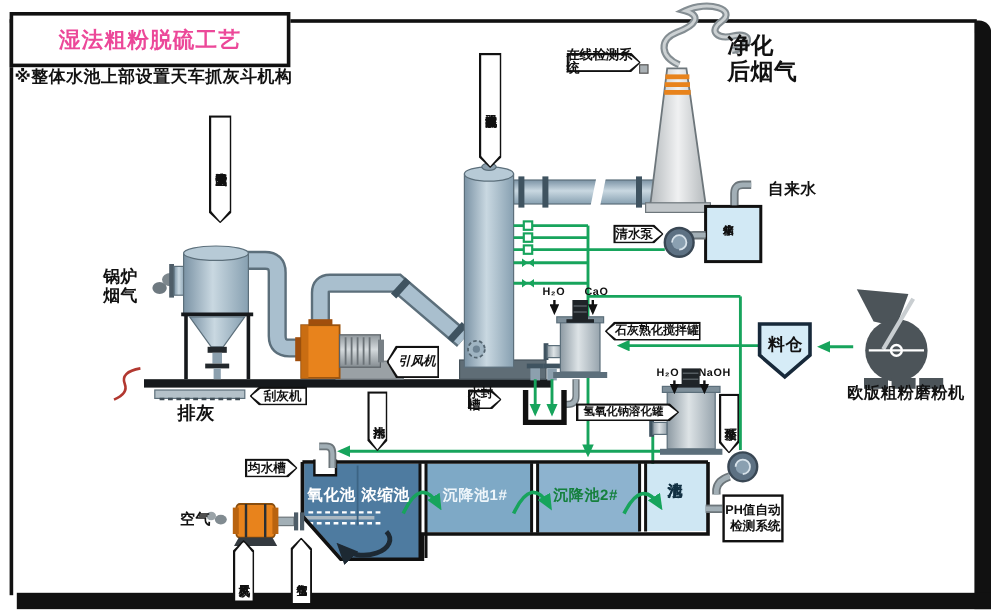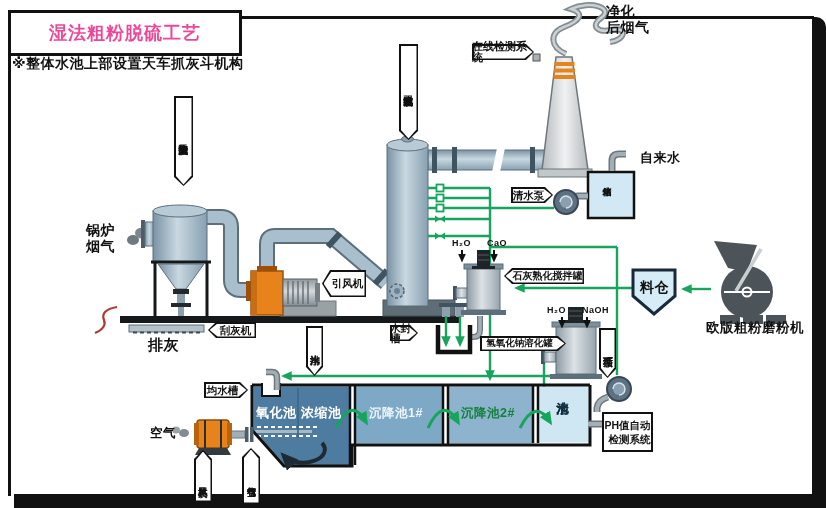--- a/index.html
+++ b/index.html
@@ -328,31 +328,31 @@
     <div class="plabel dir-right" style="left: 511px; top: 187px; width: 42px; height: 16px; font-size: 10.5px;">
       <div class="pl-b"></div>
       <div class="pl-f"></div>
       <div class="pl-t">清水泵</div>
     </div>
     <div class="plabel dir-left" style="left: 504px; top: 268px; width: 80px; height: 16px; font-size: 10px;">
       <div class="pl-b"></div>
       <div class="pl-f"></div>
       <div class="pl-t">石灰熟化搅拌罐</div>
     </div>
-    <div class="plabel dir-right" style="left: 480px; top: 336px; width: 86px; height: 15px; font-size: 9.5px; font-family: Liberation Serif, serif;">
+    <div class="plabel dir-right" style="left: 480px; top: 336px; width: 86px; height: 15px; font-size: 9.5px;">
       <div class="pl-b"></div>
       <div class="pl-f"></div>
       <div class="pl-t">氢氧化钠溶化罐</div>
     </div>
     <div class="plabel dir-right" style="left: 390px; top: 325px; width: 28px; height: 16px; font-size: 10.5px;">
       <div class="pl-b"></div>
       <div class="pl-f"></div>
       <div class="pl-t">水封槽</div>
     </div>
-    <div class="plabel dir-left" style="left: 322px; top: 270px; width: 44px; height: 27px; font-size: 10.5px;">
+    <div class="plabel dir-left" style="left: 322px; top: 288px; width: 44px; height: 27px; font-size: 10.5px; font-style: italic;">
       <div class="pl-b"></div>
       <div class="pl-f"></div>
       <div class="pl-t">引风机</div>
     </div>
     <div class="plabel dir-left" style="left: 208px; top: 322px; width: 48px; height: 16px; font-size: 10.5px;">
       <div class="pl-b"></div>
       <div class="pl-f"></div>
       <div class="pl-t">刮灰机</div>
     </div>
     <div class="plabel dir-down vert" style="left: 306px; top: 326px; width: 17px; height: 50px; font-size: 10px;">
@@ -376,21 +376,21 @@
       <div class="pl-t">罗茨风机</div>
     </div>
     <div class="plabel dir-up vert" style="left: 242px; top: 448px; width: 18px; height: 56px; font-size: 9px;">
       <div class="pl-b"></div>
       <div class="pl-f"></div>
       <div class="pl-t">空气布气管</div>
     </div>
     <div class="txt" style="left: 86px; top: 222px; font-size: 14px;">锅炉
 烟气</div>
     <div class="txt" style="left: 148px; top: 336px; font-size: 15px;">排灰</div>
-    <div class="txt" style="left: 606px; top: 4px; font-size: 14px; font-family: Liberation Serif, serif;">净化
+    <div class="txt" style="left: 606px; top: 28px; font-size: 19px; font-family: Liberation Serif, serif;">净化
 后烟气</div>
     <div class="txt" style="left: 640px; top: 151px; font-size: 13px;">自来水</div>
     <div class="txt vert" style="left: 602px; top: 180px; font-size: 9px;">储水箱</div>
     <div class="txt" style="left: 640px; top: 279px; font-size: 14px;">料仓</div>
     <div class="txt" style="left: 706px; top: 320px; font-size: 13.5px;">欧版粗粉磨粉机</div>
     <div class="txt" style="left: 452px; top: 238px; font-size: 9px;">H₂O</div>
     <div class="txt" style="left: 487px; top: 238px; font-size: 9px;">CaO</div>
     <div class="txt" style="left: 547px; top: 305px; font-size: 9px;">H₂O</div>
     <div class="txt" style="left: 582px; top: 305px; font-size: 9px;">NaOH</div>
     <div class="txt" style="left: 150px; top: 426px; font-size: 12.5px;">空气</div>

